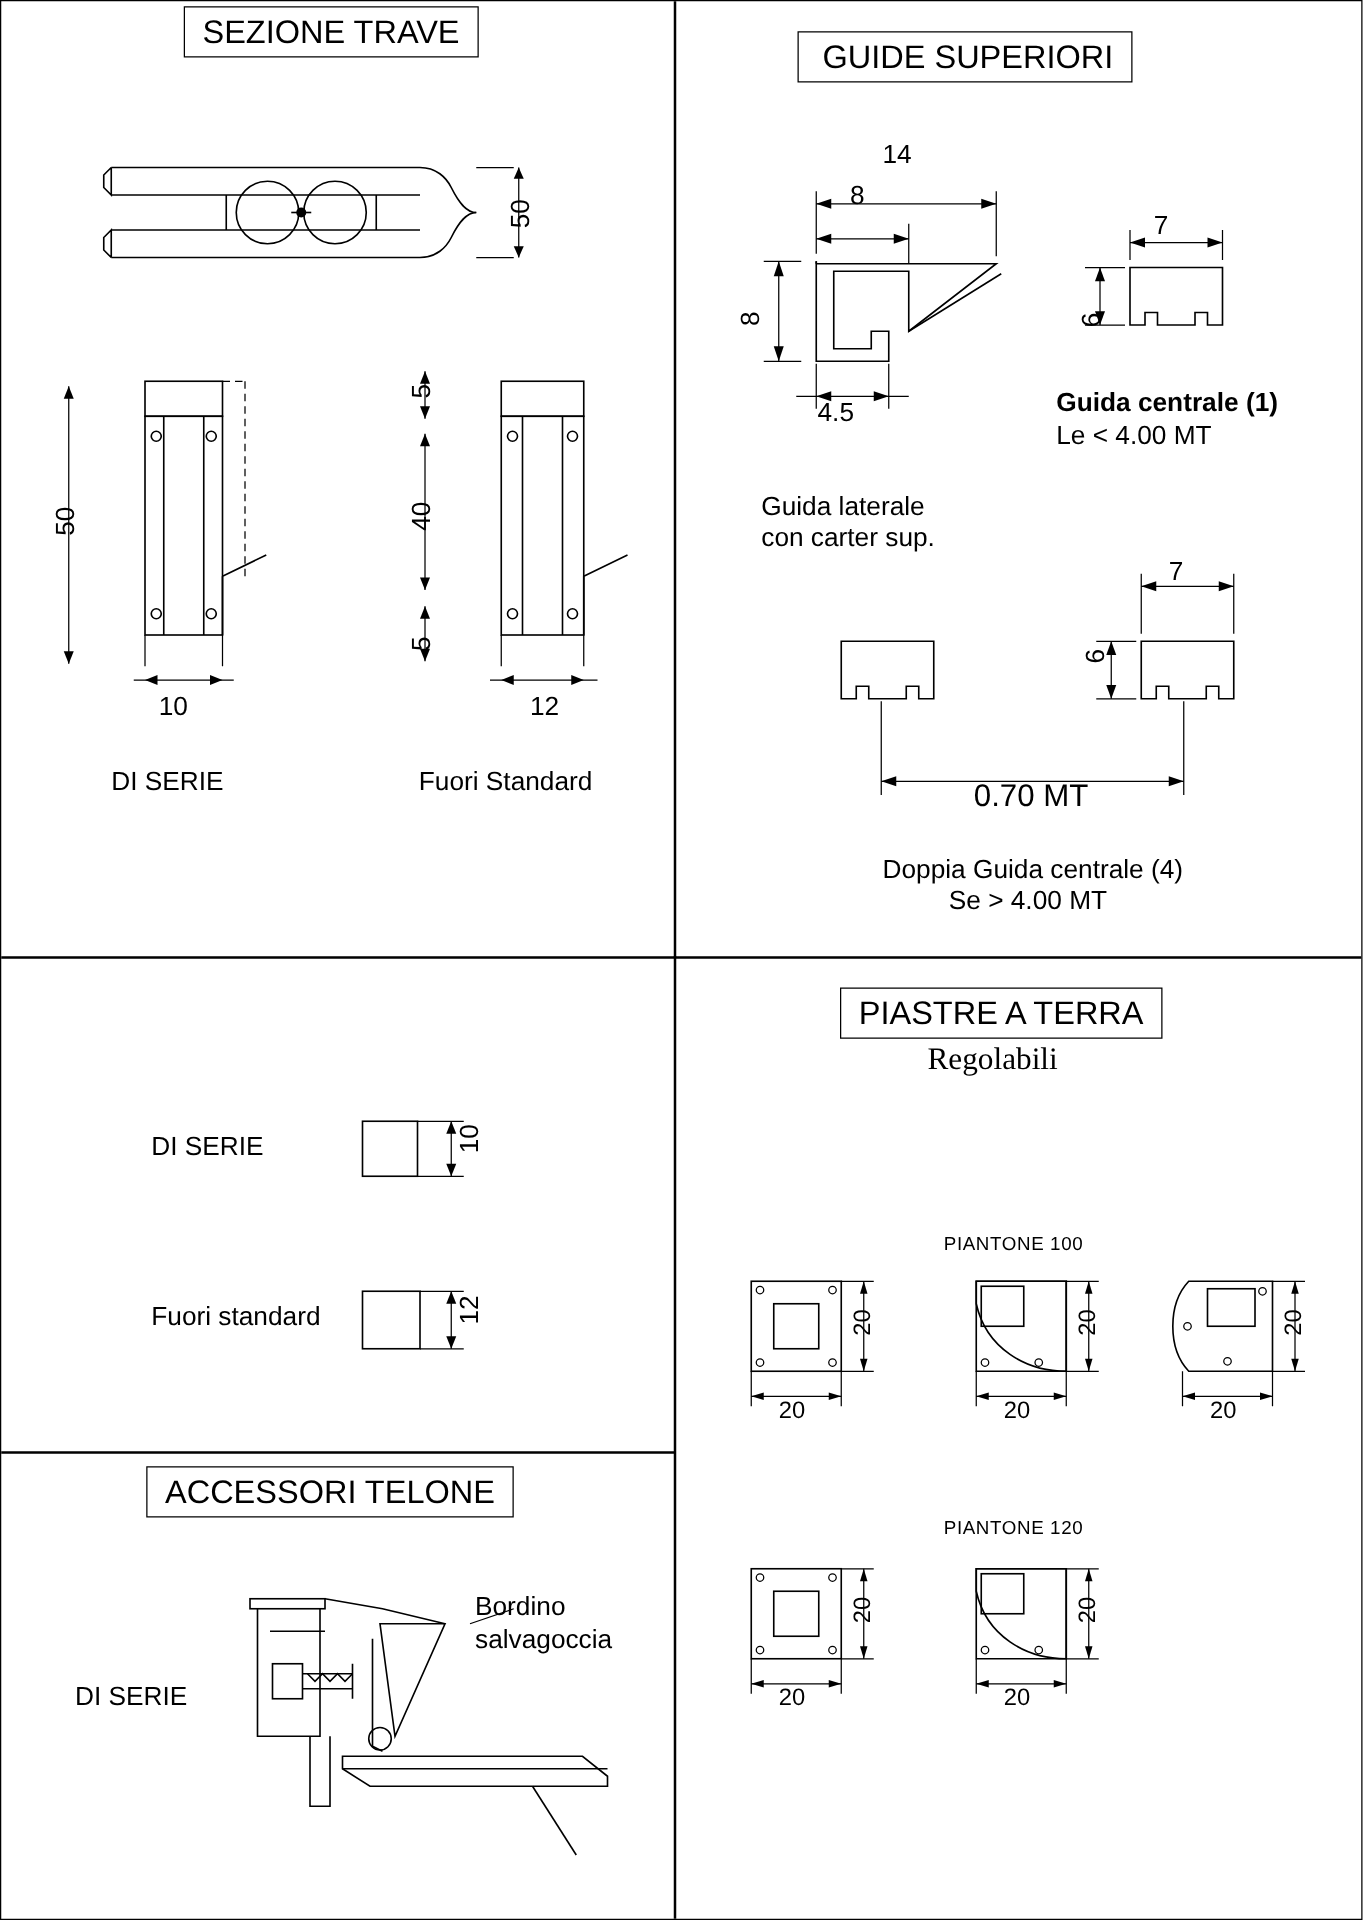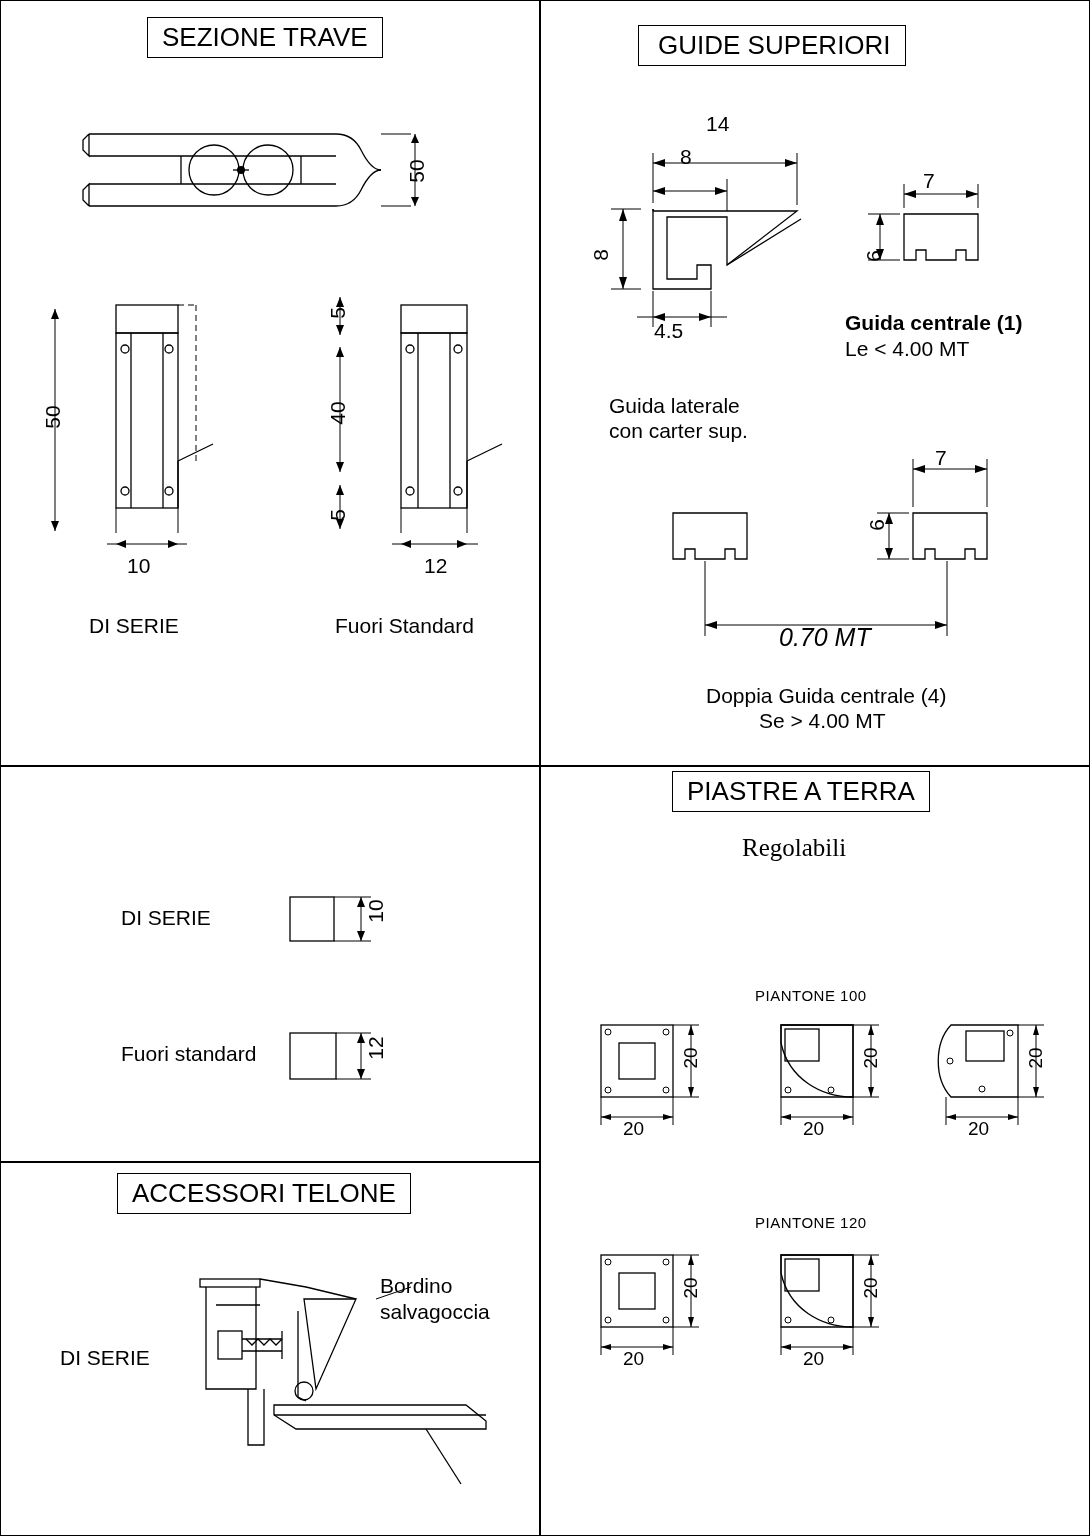--- a/index.html
+++ b/index.html
@@ -20,21 +20,21 @@
 </head>
 <body>
 
 <div class="sheet">
 
   <div class="vline" style="left:538px;top:0;width:1.5px;height:765px;"></div>
   <div class="hline" style="left:0;top:764px;width:1088px;height:1.5px;"></div>
   <div class="vline" style="left:538px;top:764px;width:1.5px;height:770px;"></div>
   <div class="hline" style="left:0;top:1160px;width:539px;height:1.5px;"></div>
 
-  <div class="title-box" style="left:146px;top:16px;">SEZIONE TRAVE</div>
+  <div class="title-box" style="left:146px;top:4px;">SEZIONE TRAVE</div>
 
   <svg style="left:80px;top:115px;" width="330" height="110" viewBox="0 0 330 110">
     <path class="st" d="M8,18 L255,18 C268,18 276,26 280,34 C286,46 292,54 300,54 L300,54"></path>
     <path class="st" d="M300,54 C292,54 286,62 280,74 C276,82 268,90 255,90 L8,90"></path>
     <path class="st" d="M8,18 L2,24 L2,34 L8,40 L8,18"></path>
     <path class="st" d="M8,90 L2,84 L2,74 L8,68 L8,90"></path>
     <line class="st" x1="8" y1="40" x2="255" y2="40"></line>
     <line class="st" x1="8" y1="68" x2="255" y2="68"></line>
     <line class="st" x1="100" y1="40" x2="100" y2="68"></line>
     <line class="st" x1="220" y1="40" x2="220" y2="68"></line>
@@ -188,21 +188,21 @@
     <path d="M228,118 l-4,-11 l8,0 z" fill="#000"></path>
 
     <line class="thin" x1="44" y1="120" x2="44" y2="195"></line>
     <line class="thin" x1="286" y1="120" x2="286" y2="195"></line>
     <line class="thin" x1="44" y1="184" x2="286" y2="184"></line>
     <path d="M44,184 l12,-4 l0,8 z" fill="#000"></path>
     <path d="M286,184 l-12,-4 l0,8 z" fill="#000"></path>
   </svg>
   <div class="lbl" style="left:934px;top:445px;">7</div>
   <div class="lbl rot" style="left:856px;top:512px;width:40px;text-align:center;">6</div>
-  <div class="lbl big" style="left:778px;top:622px;font-style:italic;">0.70 MT</div>
+  <div class="lbl big" style="left:778px;top:622px;">0.70 MT</div>
   <div class="lbl" style="left:705px;top:683px;">Doppia Guida centrale (4)</div>
   <div class="lbl" style="left:758px;top:708px;">Se &gt; 4.00 MT</div>
 
 
   <div class="lbl" style="left:120px;top:905px;">DI SERIE</div>
   <svg style="left:288px;top:893px;" width="110" height="60" viewBox="0 0 110 60">
     <rect class="st" x="1" y="3" width="44" height="44"></rect>
     <line class="thin" x1="45" y1="3" x2="82" y2="3"></line>
     <line class="thin" x1="45" y1="47" x2="82" y2="47"></line>
     <line class="thin" x1="72" y1="3" x2="72" y2="47"></line>
@@ -239,21 +239,21 @@
     <path class="st" d="M112,42 L112,128 L120,132"></path>
     <path class="st" d="M118,30 L170,30 L130,120 Z" fill="none"></path>
     <circle class="st" cx="118" cy="122" r="9"></circle>
     <path class="st" d="M88,136 L280,136 L300,152 L300,160 L110,160 L88,146 Z"></path>
     <line class="st" x1="88" y1="146" x2="300" y2="146"></line>
     <path class="st" d="M240,160 L275,215"></path>
     <path class="st" d="M62,120 L62,176 L78,176 L78,120"></path>
     <line class="thin" x1="190" y1="30" x2="225" y2="18"></line>
   </svg>
 
-  <div class="title-box" style="left:671px;top:770px;">PIASTRE A TERRA</div>
+  <div class="title-box" style="left:671px;top:789px;">PIASTRE A TERRA</div>
   <div class="lbl big" style="left:741px;top:833px;font-family:Liberation Serif, serif;">Regolabili</div>
 
   <div class="lbl xs" style="left:754px;top:986px;">PIANTONE 100</div>
 
   <svg style="left:590px;top:1018px;" width="130" height="125" viewBox="0 0 130 125">
     <rect class="st" x="10" y="6" width="72" height="72"></rect>
     <rect class="st" x="28" y="24" width="36" height="36"></rect>
     <circle class="thin" cx="17" cy="13" r="3"></circle>
     <circle class="thin" cx="75" cy="13" r="3"></circle>
     <circle class="thin" cx="17" cy="71" r="3"></circle>

